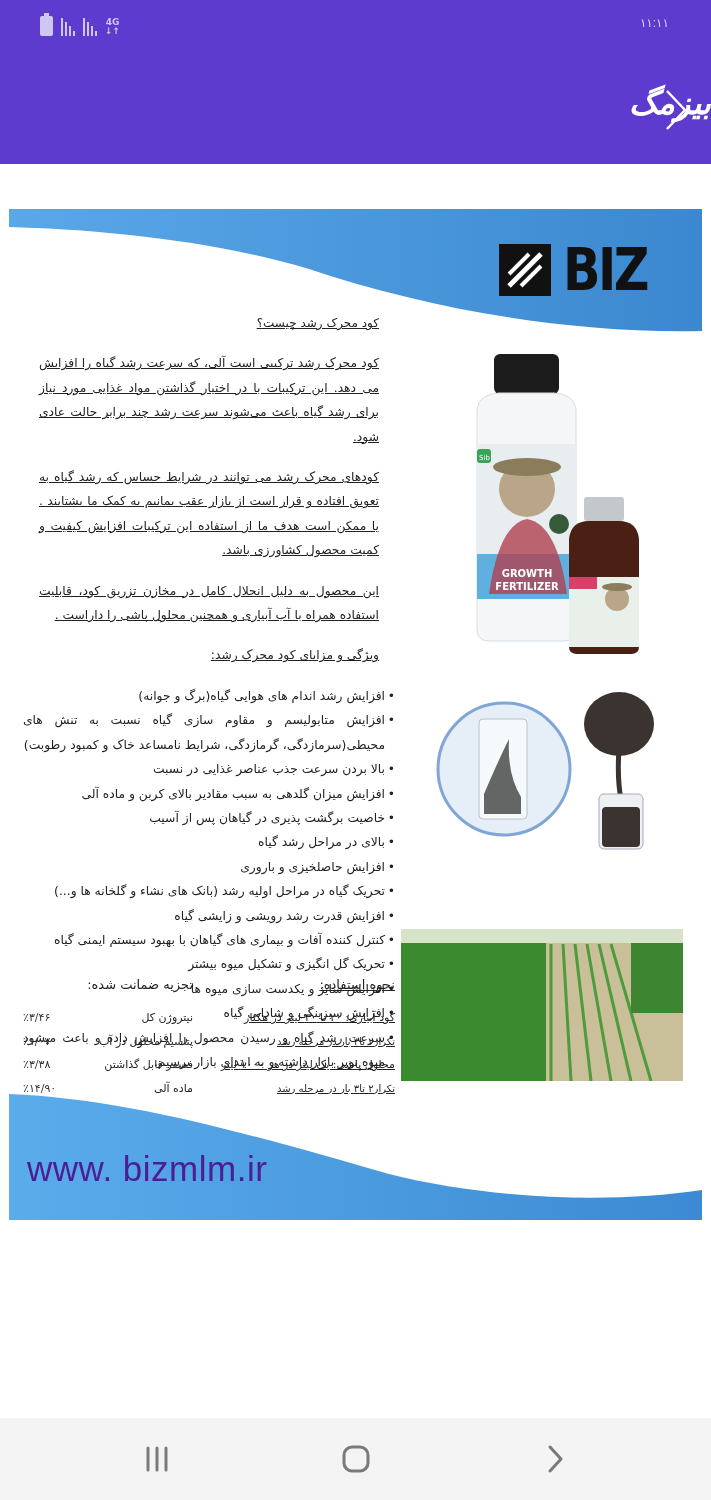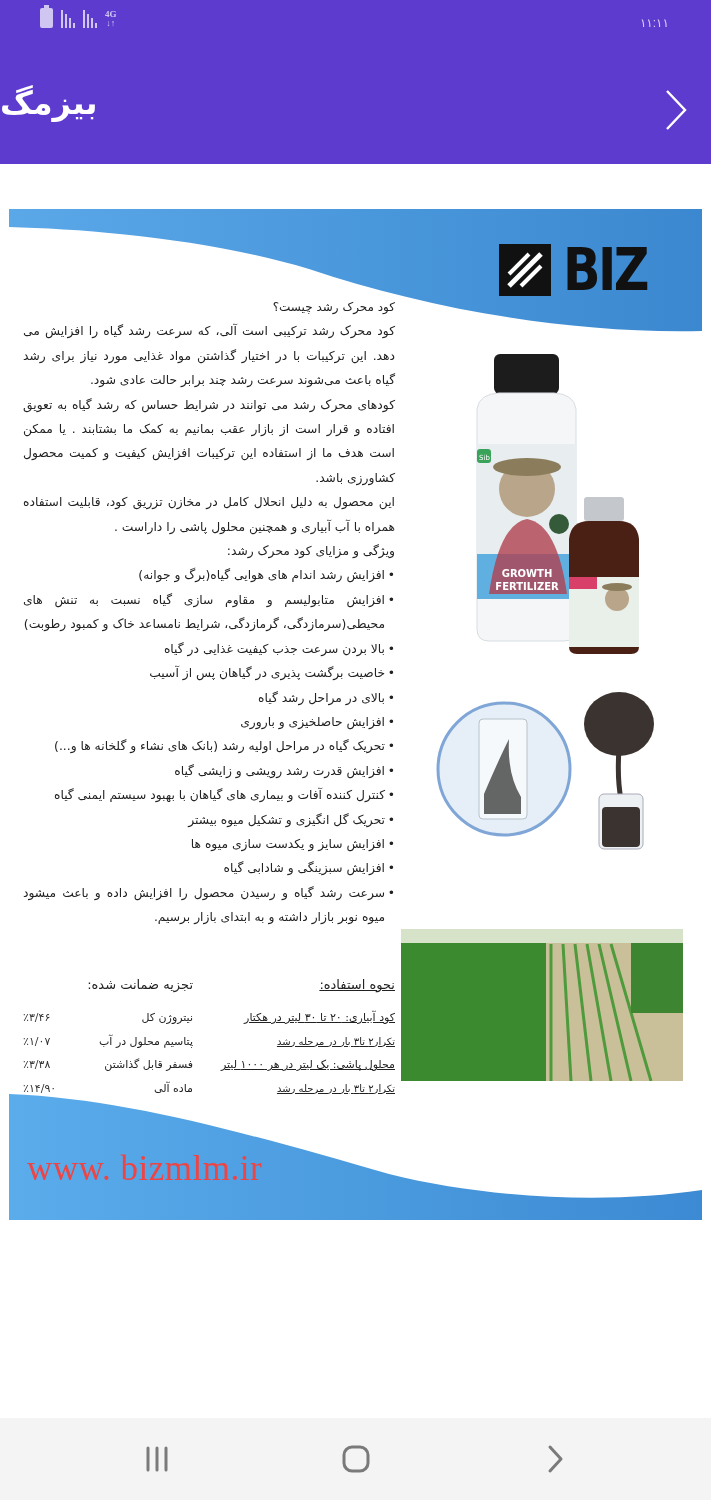--- a/index.html
+++ b/index.html
@@ -2,59 +2,59 @@
 <html><head>
 <meta charset="utf-8">
 <style>
   * { margin: 0; padding: 0; box-sizing: border-box; }
   html, body { width: 711px; height: 1500px; background: #ffffff; overflow: hidden; }
   body { font-family: "DejaVu Sans", sans-serif; position: relative; }
 
   
   .appbar-wrap { position: absolute; left: 0; top: 0; width: 711px; height: 164px; background: #5e3bcf; }
   .status-bar { position: absolute; left: 0; top: 0; width: 711px; height: 56px; }
-  .status-left { position: absolute; left: 40px; top: 8px; display: flex; align-items: flex-end; gap: 8px; font-family: Liberation Serif, serif; }
+  .status-left { position: absolute; left: 40px; top: 16px; display: flex; align-items: flex-end; gap: 8px; }
   .battery { width: 13px; height: 20px; background: #cfc6f2; border-radius: 2px; position: relative; }
   .battery:before { content: ""; position: absolute; left: 4px; top: -3px; width: 5px; height: 3px; background: #cfc6f2; }
   .signal { display: flex; align-items: flex-end; gap: 2px; height: 20px; }
   .signal span { width: 2px; background: #cfc6f2; display: block; }
   .net { color: #cfc6f2; font-size: 9px; line-height: 9px; font-weight: bold; text-align: center; }
   .status-time { position: absolute; right: 42px; top: 16px; color: #d6cff5; font-size: 12px; font-family: "Liberation Sans", sans-serif; }
 
-  .app-title { position: absolute; left: 0; width: 711px; top: 84px; text-align: left; color: #ffffff; font-size: 32px; font-weight: bold; font-family: "DejaVu Sans", sans-serif; direction: rtl; }
+  .app-title { position: absolute; left: 0; width: 711px; top: 84px; text-align: right; color: #ffffff; font-size: 32px; font-weight: bold; font-family: "DejaVu Sans", sans-serif; direction: rtl; font-style: italic; }
   .back-btn { position: absolute; right: 22px; top: 88px; width: 26px; height: 44px; cursor: pointer; }
 
   
   .flyer { position: absolute; left: 9px; top: 209px; width: 693px; height: 1011px; background: #ffffff; overflow: hidden; }
   .wave-top { position: absolute; left: 0; top: 0; }
   .wave-bottom { position: absolute; left: 0; bottom: 0; }
   .biz-logo { position: absolute; right: 40px; top: 35px; display: flex; align-items: center; gap: 12px; }
   .biz-mark { width: 52px; height: 52px; background: #111; position: relative; }
   .biz-text { font-family: "DejaVu Sans", sans-serif; font-weight: bold; font-size: 58px; letter-spacing: -3px; color: #111; line-height: 52px; transform: scaleX(0.85); transform-origin: left; }
 
   .text-col { position: absolute; left: 14px; top: 86px; width: 372px; direction: rtl; text-align: justify; color: #222; font-size: 12.3px; line-height: 24.4px; font-family: "DejaVu Sans", sans-serif; }
-  .text-col p { margin: 0; }
+  .text-col p { margin: 16px; text-decoration: underline; }
   .text-col .q { font-size: 12px; }
   .bullets { list-style: none; }
   .bullets li { position: relative; padding-right: 10px; }
   .bullets li:before { content: "•"; position: absolute; right: 0; top: 0; }
 
   .lower { position: absolute; left: 14px; top: 768px; width: 372px; direction: rtl; color: #222; font-family: "DejaVu Sans", sans-serif; font-size: 11px; }
   .usage { position: absolute; right: 0; top: 0; width: 195px; text-decoration: underline; }
   .analysis { position: absolute; left: 0; top: 0; width: 170px; }
   .lower h4 { font-weight: normal; font-size: 13px; margin-bottom: 14px; }
   .usage div, .analysis div { height: 23.5px; line-height: 23.5px; white-space: nowrap; }
   .analysis .row { display: flex; justify-content: space-between; }
   .analysis .row .val { direction: ltr; color: #333; }
 
   .product-box { position: absolute; left: 450px; top: 140px; width: 200px; height: 310px; }
   .beaker-box { position: absolute; left: 420px; top: 470px; width: 260px; height: 180px; }
   .field-box { position: absolute; left: 392px; top: 720px; width: 282px; height: 152px; overflow: hidden; }
 
-  .website { position: absolute; left: 18px; top: 940px; font-family: Liberation Serif, serif; font-size: 35px; color: #ef4444; letter-spacing: 0.5px; }
+  .website { position: absolute; left: 18px; top: 940px; font-family: Liberation Sans, sans-serif; font-size: 35px; color: #4c1d95; letter-spacing: 0.5px; }
 
   
   .navbar { position: absolute; left: 0; top: 1418px; width: 711px; height: 82px; background: #f4f4f4; }
   .nav-btn { position: absolute; top: 22px; width: 60px; height: 38px; display: flex; align-items: center; justify-content: center; cursor: pointer; }
 </style>
 </head>
 <body>
 
 <div class="appbar-wrap">
   <div class="status-bar">
@@ -111,21 +111,22 @@
 
   <div class="text-col">
     <p class="q">کود محرک رشد چیست؟</p>
     <p>کود محرک رشد ترکیبی است آلی، که سرعت رشد گیاه را افزایش می دهد. این ترکیبات با در اختیار گذاشتن مواد غذایی مورد نیاز برای رشد گیاه باعث می‌شوند سرعت رشد چند برابر حالت عادی شود.</p>
     <p>کودهای محرک رشد می توانند در شرایط حساس که رشد گیاه به تعویق افتاده و قرار است از بازار عقب بمانیم به کمک ما بشتابند . یا ممکن است هدف ما از استفاده این ترکیبات افزایش کیفیت و کمیت محصول کشاورزی باشد.</p>
     <p>این محصول به دلیل انحلال کامل در مخازن تزریق کود، قابلیت استفاده همراه با آب آبیاری و همچنین محلول پاشی را داراست .</p>
     <p>ویژگی و مزایای کود محرک رشد:</p>
     <ul class="bullets">
       <li>افزایش رشد اندام های هوایی گیاه(برگ و جوانه)</li>
       <li>افزایش متابولیسم و مقاوم سازی گیاه نسبت به تنش های محیطی(سرمازدگی، گرمازدگی، شرایط نامساعد خاک و کمبود رطوبت)</li>
-      <li>بالا بردن سرعت جذب کیفیت غذایی در گیاه</li>
+      <li>بالا بردن سرعت جذب عناصر غذایی در نسبت</li>
+      <li>افزایش میزان گلدهی به سبب مقادیر بالای کربن و ماده آلی</li>
       <li>خاصیت برگشت پذیری در گیاهان پس از آسیب</li>
       <li>بالای در مراحل رشد گیاه</li>
       <li>افزایش حاصلخیزی و باروری</li>
       <li>تحریک گیاه در مراحل اولیه رشد (بانک های نشاء و گلخانه ها و...)</li>
       <li>افزایش قدرت رشد رویشی و زایشی گیاه</li>
       <li>کنترل کننده آفات و بیماری های گیاهان با بهبود سیستم ایمنی گیاه</li>
       <li>تحریک گل انگیزی و تشکیل میوه بیشتر</li>
       <li>افزایش سایز و یکدست سازی میوه ها</li>
       <li>افزایش سبزینگی و شادابی گیاه</li>
       <li>سرعت رشد گیاه و رسیدن محصول را افزایش داده و باعث میشود میوه نوبر بازار داشته و به ابتدای بازار برسیم.</li>

